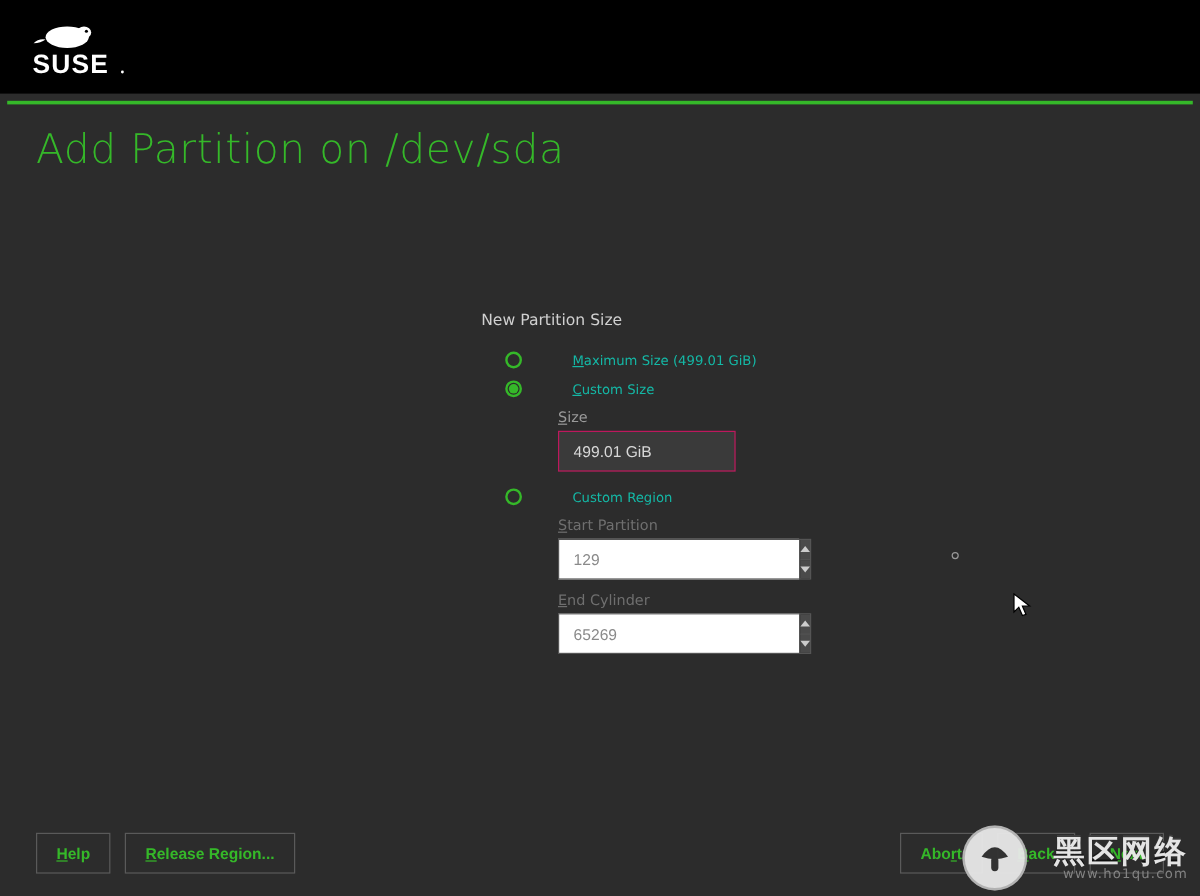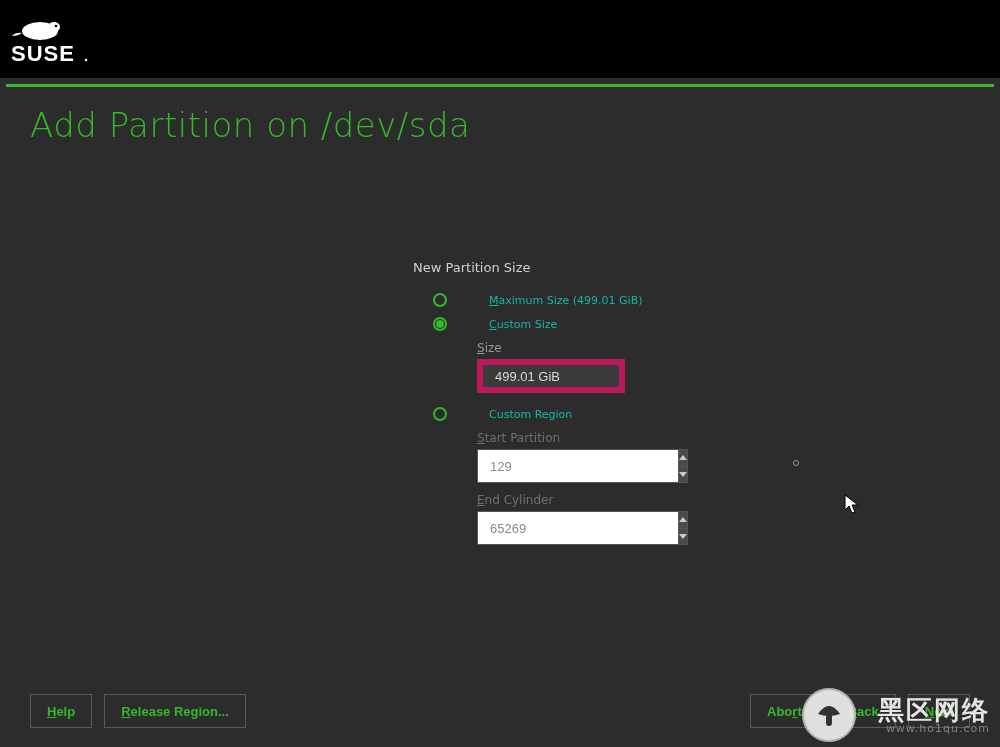--- a/index.html
+++ b/index.html
@@ -9,36 +9,36 @@
     font-family: "DejaVu Sans", "Liberation Sans", Arial, sans-serif;
     color: #c8c8c8;
     font-size: 13px;
     position: relative;
   }
   .topbar {
     height: 78px;
     background: #000;
     display: flex;
     align-items: center;
-    padding-left: 2px;
+    padding-left: 18px;
   }
   .logo { display: flex; flex-direction: column; }
   .logo svg { display: block; }
   .green-rule { height: 3px; background: #35b829; margin: 6px 6px 0 6px; }
   .content { padding: 18px 30px 0 30px; }
   h1.page-title {
     color: #35b829;
     font-weight: 300;
     font-size: 34px;
     letter-spacing: 0.5px;
     margin-bottom: 40px;
   }
   .form-area {
     position: absolute;
-    left: 413px;
+    left: 401px;
     top: 260px;
     width: 400px;
   }
   .section-label { color: #d0d0d0; font-size: 13px; margin-bottom: 14px; }
   .radio-group { padding-left: 20px; }
   .radio-row { display: flex; align-items: center; height: 22px; margin-bottom: 2px; }
   .radio {
     width: 14px; height: 14px; border-radius: 50%;
     border: 2px solid #35b829;
     margin-right: 10px;
@@ -50,21 +50,21 @@
     background: #35b829; border-radius: 50%;
   }
   .radio-label { color: #14b8a6; font-size: 11px; margin-left: 32px; }
   .underline-first { text-decoration: underline; }
   .sub-block { padding-left: 44px; margin-top: 6px; margin-bottom: 10px; }
   .field-label { color: #9a9a9a; font-size: 12px; margin-bottom: 4px; display:block;}
   .field-label .u { text-decoration: underline; }
   .text-input {
     width: 148px; height: 34px;
     background: #3a3a3a;
-    border: 6px solid #be185d;
+    border: 1px solid #be185d;
     color: #d8d8d8;
     padding: 0 12px;
     font-size: 13px;
     outline: none;
   }
   .spin-wrap { display: flex; width: 148px; }
   .spin-input {
     flex: 1; height: 34px;
     background: #ffffff;
     border: 1px solid #555; border-right: none;

